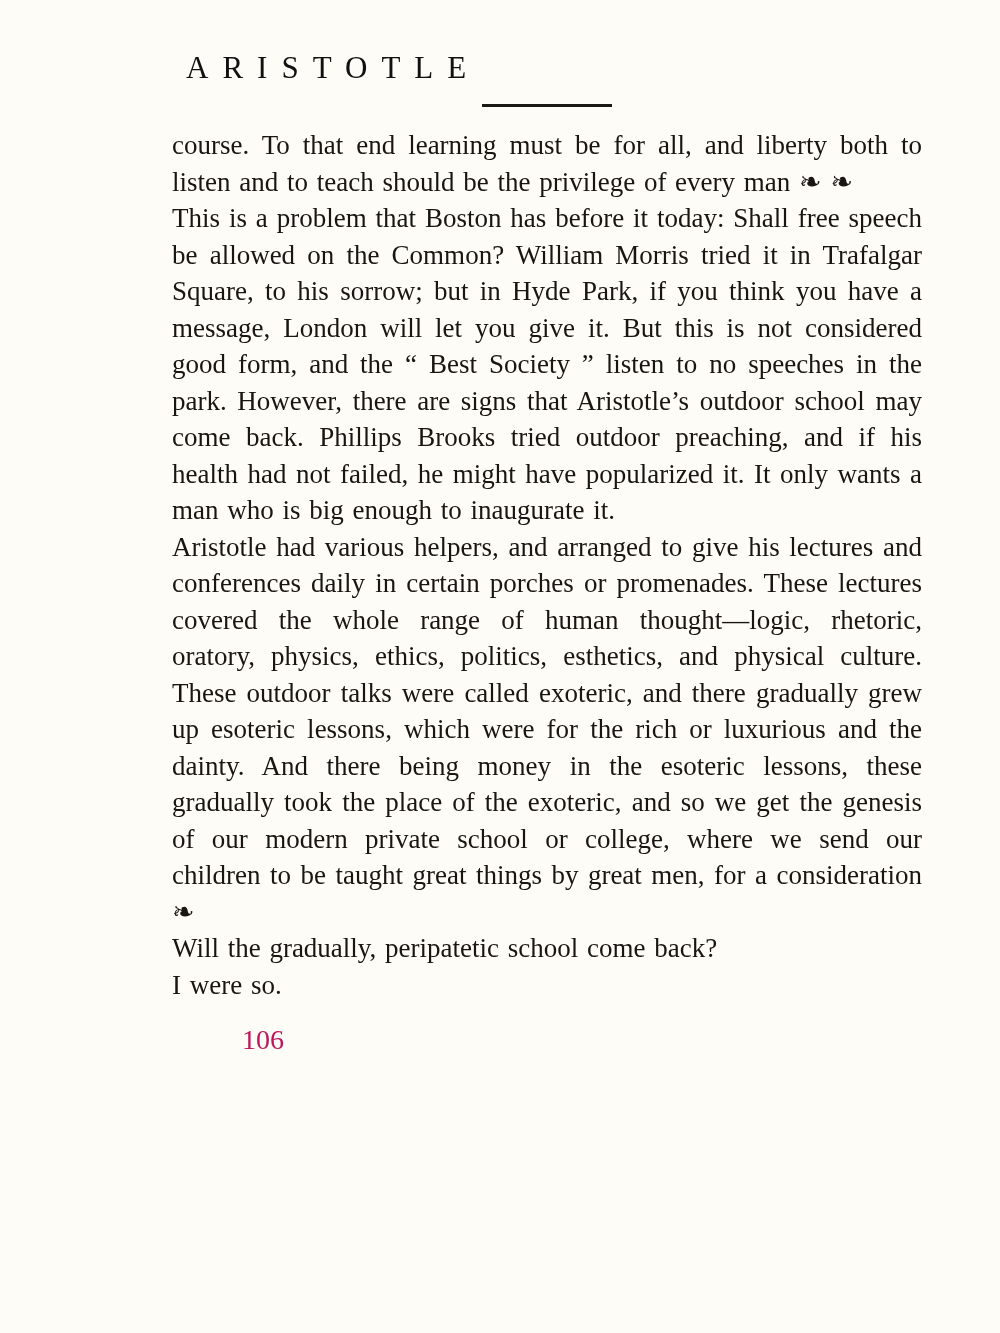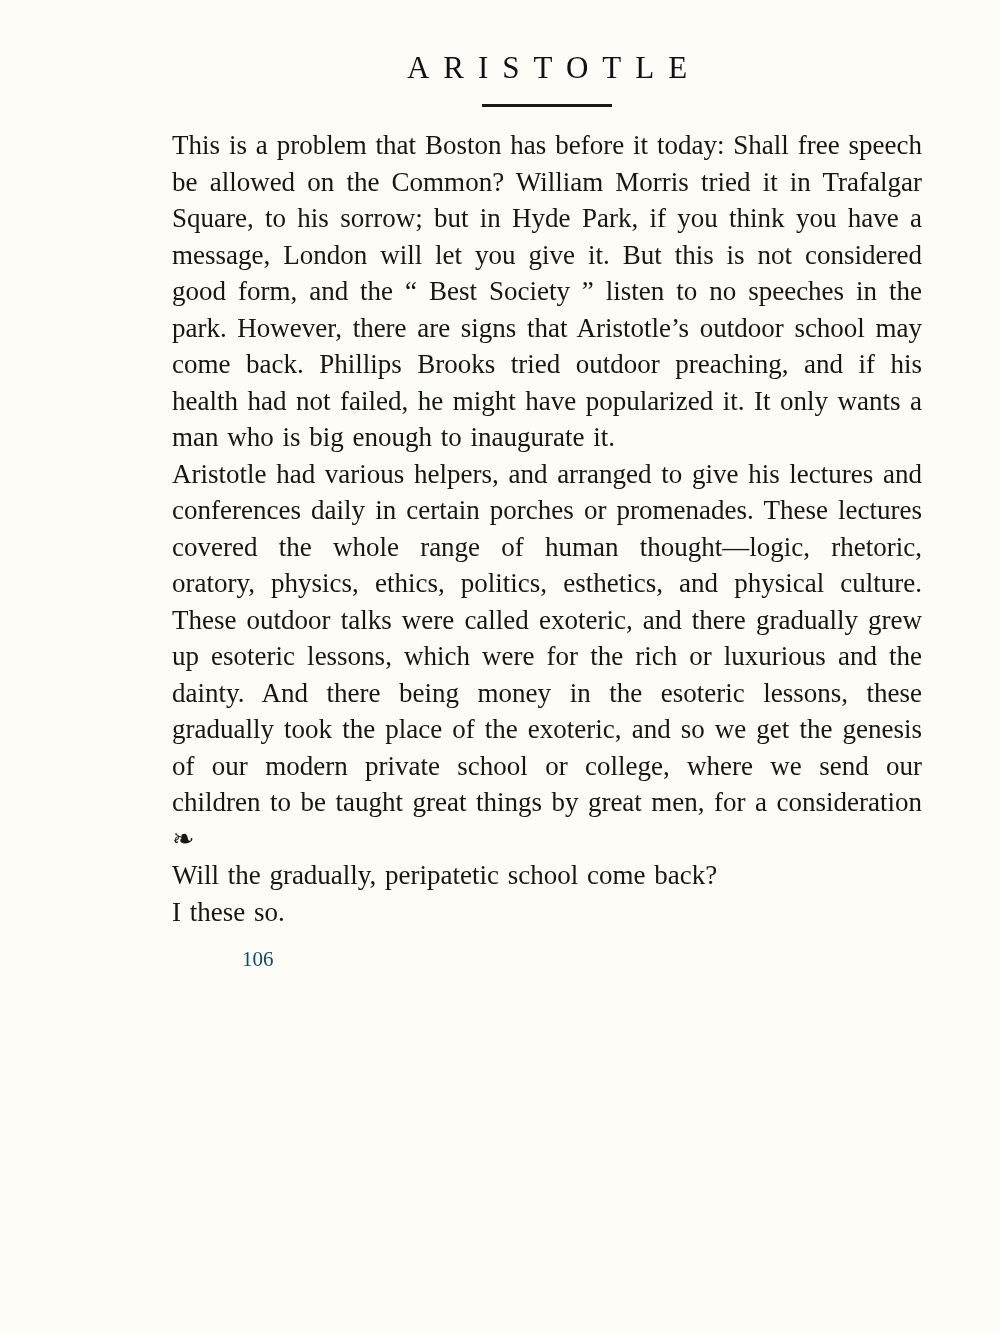--- a/index.html
+++ b/index.html
@@ -17,21 +17,21 @@
   .page {
     position: relative;
     width: 1000px;
     height: 1333px;
     box-sizing: border-box;
     padding-top: 50px;
   }
   .title-wrap {
     width: 750px;
     margin-left: 172px;
-    text-align: center;
+    text-align: left;
   }
   .title {
     margin: 0;
     font-size: 31px;
     font-weight: 500;
     letter-spacing: 14px;
     text-indent: 14px; 
     color: #121010;
   }
   .title-rule {
@@ -51,38 +51,39 @@
   }
   .para {
     margin: 0;
     padding: 0;
   }
   .page-number {
     width: 750px;
     margin-left: 172px;
     padding-left: 70px;
     box-sizing: border-box;
-    font-size: 21px;
+    font-size: 28px;
     line-height: 36.5px;
-    margin-top: 11px;
-    color: #0c4a6e;
+    margin-top: 19px;
+    color: #be185d;
   }
 </style>
 </head>
 <body>
 
 <div class="page">
 
   <div class="title-wrap">
     <h1 class="title">ARISTOTLE</h1>
     <div class="title-rule"></div>
   </div>
 
   <div class="text-block">
+    <p class="para">course. To that end learning must be for all, and liberty both to listen and to teach should be the privilege of every man ❧ ❧</p>
     <p class="para">This is a problem that Boston has before it today: Shall free speech be allowed on the Common? William Morris tried it in Trafalgar Square, to his sorrow; but in Hyde Park, if you think you have a message, London will let you give it. But this is not considered good form, and the “ Best Society ” listen to no speeches in the park. However, there are signs that Aristotle’s outdoor school may come back. Phillips Brooks tried outdoor preaching, and if his health had not failed, he might have popularized it. It only wants a man who is big enough to inaugurate it.</p>
     <p class="para">Aristotle had various helpers, and arranged to give his lectures and conferences daily in certain porches or promenades. These lectures covered the whole range of human thought—logic, rhetoric, oratory, physics, ethics, politics, esthetics, and physical culture. These outdoor talks were called exoteric, and there gradually grew up esoteric lessons, which were for the rich or luxurious and the dainty. And there being money in the esoteric lessons, these gradually took the place of the exoteric, and so we get the genesis of our modern private school or college, where we send our children to be taught great things by great men, for a consideration ❧</p>
     <p class="para">Will the gradually, peripatetic school come back?</p>
-    <p class="para">I these so.</p>
+    <p class="para">I were so.</p>
   </div>
 
   <div class="page-number">106</div>
 
 </div>
 
 </body></html>

